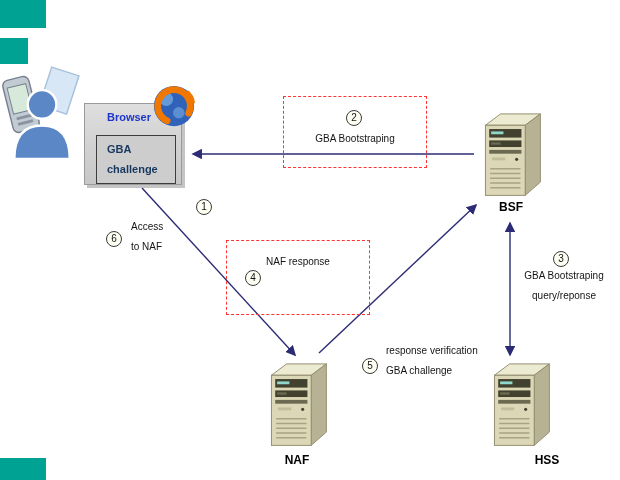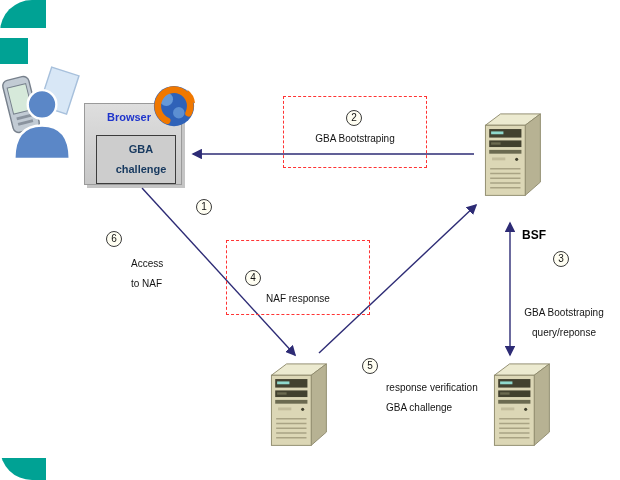--- a/index.html
+++ b/index.html
@@ -1,18 +1,18 @@
 <!DOCTYPE html>
 <html><head>
 <meta charset="utf-8">
 <style>
   * { margin:0; padding:0; box-sizing:border-box; }
   html,body { background:#ffffff; }
   body { font-family:"Liberation Sans", sans-serif; }
-  .canvas { position:relative; width:620px; height:480px; background:#ffffff; overflow:hidden;border-radius:32px; }
+  .canvas { position:relative; width:620px; height:480px; background:#ffffff; overflow:hidden; }
   .abs { position:absolute; }
 
   .corner { position:absolute; background:#00a294; }
   .corner-top    { left:0; top:0;   width:46px; height:28px; }
   .corner-left   { left:0; top:38px; width:28px; height:26px; }
   .corner-bottom { left:0; top:458px; width:46px; height:22px; }
 
   svg.layer { position:absolute; left:0; top:0; z-index:1; }
   .arrow { stroke:#2d2b75; stroke-width:1.4px; }
 
@@ -26,33 +26,32 @@
   }
   .browser-title {
     position:absolute; left:22px; top:7px;
     color:#1f35cc; font-weight:bold; font-size:11px; white-space:nowrap;
   }
   .gba-box {
     position:absolute; left:11px; top:31px; width:80px; height:49px;
     border:1px solid #3c3c3c; background:#cdcdcd;
     color:#17395f; font-weight:bold; font-size:11px; line-height:20px;
     padding:3px 0 0 10px;
-    text-align:center;
   }
 
   .step-circle {
     position:absolute; width:16px; height:16px; border-radius:50%;
     border:1px solid #3a3a3a; background:#fffef2;
     font-size:10px; line-height:14px; text-align:center; color:#111;
     z-index:3;
   }
   .lbl { position:absolute; font-size:10px; color:#141414; white-space:nowrap; z-index:3; }
-  .lh20 { line-height:20px;margin-top:37px; }
+  .lh20 { line-height:20px; }
   .dashed-box { position:absolute; border:1px dashed #ff3333; z-index:2; }
-  .node-label { position:absolute; width:70px; text-align:right; font-weight:bold; font-size:12px; color:#000; z-index:3;margin-top:28px; }
+  .node-label { position:absolute; width:70px; text-align:center; font-weight:bold; font-size:12px; color:#000; z-index:3; }
 </style>
 </head>
 <body>
 
 <svg width="0" height="0" style="position:absolute" aria-hidden="true">
   <defs>
     <symbol id="server-sym" viewBox="0 0 70 95">
       <polygon points="24,2 66,2 50,14 8,14" fill="#ecead0" stroke="#8f8b6d" stroke-width="1"></polygon>
       <polygon points="66,2 66,74 50,88 50,14" fill="#b7b293" stroke="#8f8b6d" stroke-width="1"></polygon>
       <rect x="8" y="14" width="42" height="74" fill="#dcd7b6" stroke="#8f8b6d" stroke-width="1"></rect>

